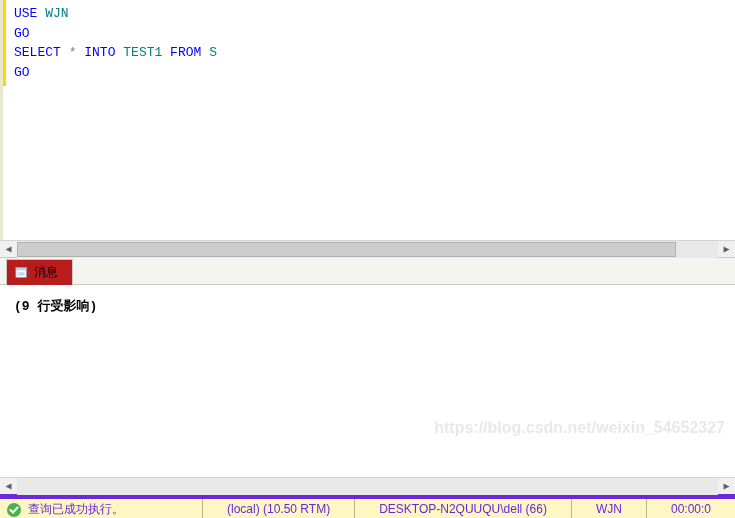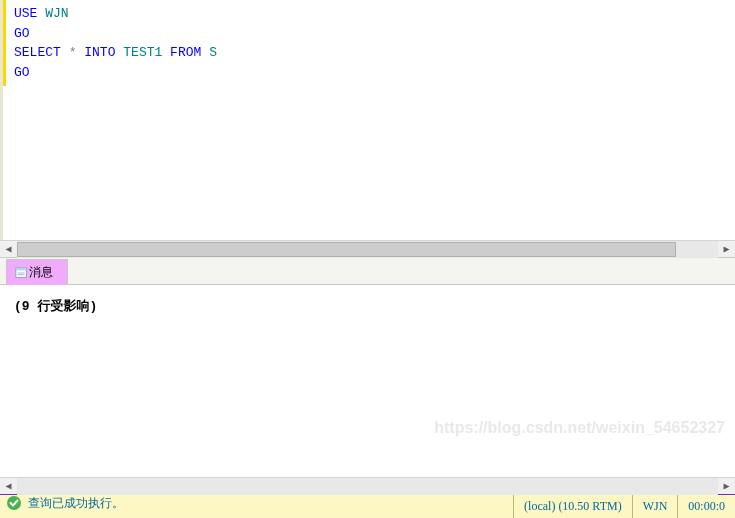--- a/index.html
+++ b/index.html
@@ -65,22 +65,23 @@
       border-top: 1px solid #c8c8c8;
       border-bottom: 1px solid #c8c8c8;
       padding: 3px 0 0 6px;
       height: 28px;
       display: flex;
       align-items: flex-end;
     }
     .tab {
       display: flex;
       align-items: center;
+      gap: 5px;
       padding: 4px 14px 4px 8px;
-      background: #f0abfc;
+      background: #b91c1c;
       border: 1px solid #c8c8c8;
       border-bottom: none;
       font-family: 'Microsoft YaHei', SimSun, sans-serif;
       font-size: 12px;
       position: relative;
       top: 1px;
     }
     .tab-icon {
       width: 14px;
       height: 14px;
@@ -107,44 +108,43 @@
     .bottom-scroll {
       height: 17px;
       background: #f0f0f0;
       border-top: 1px solid #d4d4d4;
       display: flex;
       align-items: center;
     }
     .status-bar {
       height: 24px;
       background: #fdf7c3;
-      border-top: 1px solid #6d28d9;
+      border-top: 5px solid #6d28d9;
       display: flex;
-      align-items: flex-start;
+      align-items: flex-end;
       font-family: 'Microsoft YaHei', Tahoma, sans-serif;
       font-size: 12px;
-      color: #0369a1;
+      color: #6d28d9;
     }
     .status-icon {
       width: 16px;
       height: 16px;
       margin: 0 6px;
     }
     .status-msg {
       flex: 1;
       padding-right: 8px;
     }
     .status-cell {
       border-left: 1px solid #b8b880;
-      padding: 0 10px;
+      padding: 0 24px;
       height: 100%;
       display: flex;
       align-items: center;
       white-space: nowrap;
-      font-family: Liberation Serif, serif;
     }
   </style>
 </head>
 <body>
 
 <div class="editor-pane">
   <div class="editor-content" id="editor-content"><div><span class="kw">USE</span><span> </span><span class="ident">WJN</span></div><div><span class="kw">GO</span></div><div><span class="kw">SELECT</span><span> </span><span class="op">*</span><span> </span><span class="kw">INTO</span><span> </span><span class="ident">TEST1</span><span> </span><span class="kw">FROM</span><span> </span><span class="ident">S</span></div><div><span class="kw">GO</span></div></div>
 </div>
 
 <div class="scroll-h">
@@ -178,15 +178,16 @@
   <div class="scroll-arrow">▶</div>
 </div>
 
 <div class="status-bar">
   <svg class="status-icon" viewBox="0 0 16 16">
     <circle cx="8" cy="8" r="7" fill="#4caf50"></circle>
     <path d="M4.5 8 L7 10.5 L11.5 5.5" stroke="#fff" stroke-width="2" fill="none" stroke-linecap="round"></path>
   </svg>
   <span class="status-msg">查询已成功执行。</span>
   <span class="status-cell">(local) (10.50 RTM)</span>
+  <span class="status-cell">DESKTOP-N2QUUQU\dell (66)</span>
   <span class="status-cell">WJN</span>
   <span class="status-cell">00:00:0</span>
 </div>
 
 </body></html>

